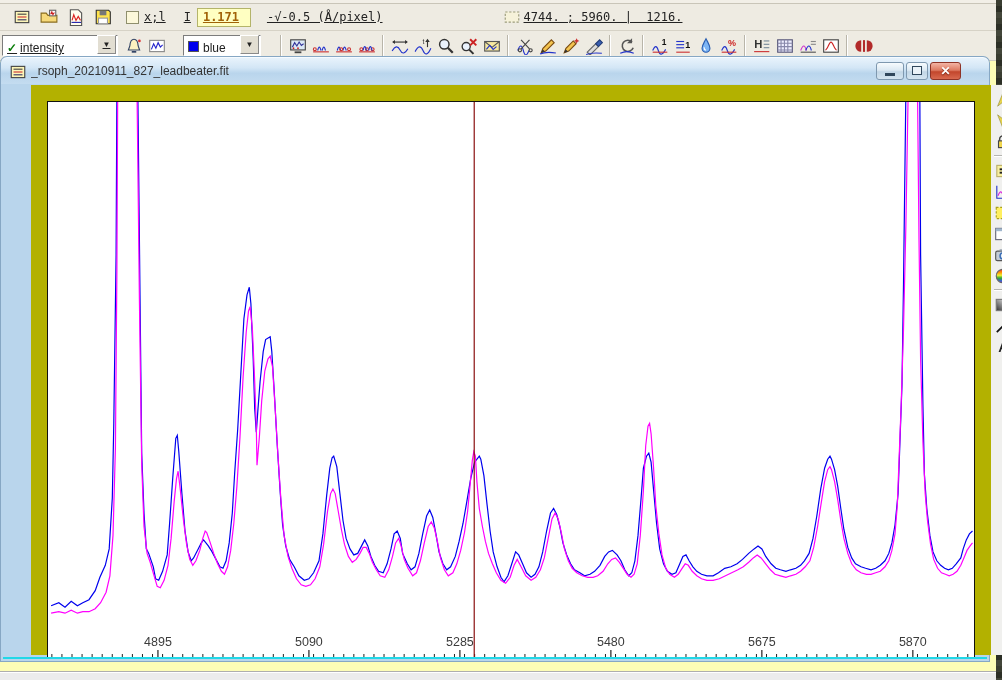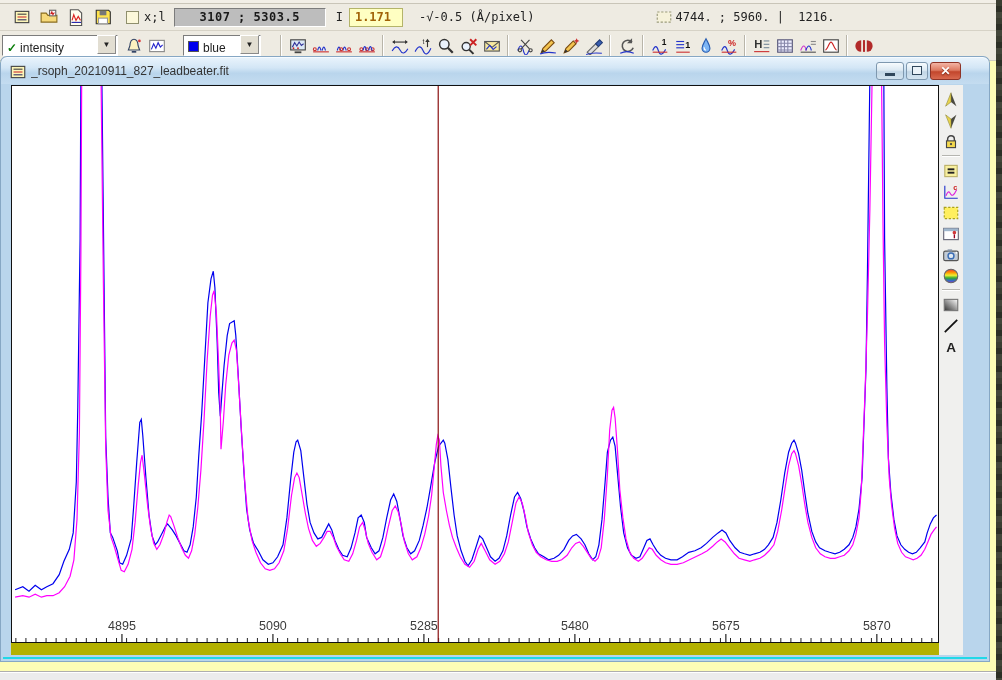--- a/index.html
+++ b/index.html
@@ -7,21 +7,21 @@
        font-family:"Liberation Sans",sans-serif;font-size:12px;color:#222;}
   .mono{font-family:"DejaVu Sans Mono",monospace;}
 
   
   .menu-strip{position:absolute;left:0;top:0;width:996px;height:3px;background:#f2efe7;border-bottom:1px solid #c9c5b8;}
   .toolbar{position:absolute;left:0;width:996px;background:#eeebe2;display:flex;align-items:center;box-sizing:border-box;}
   #toolbar1{top:4px;height:27px;border-bottom:1px solid #d6d2c6;padding-left:10px;}
   #toolbar2{top:31px;height:30px;border-bottom:1px solid #cfccc0;padding-left:2px;}
   .tb-icon{width:23px;height:23px;display:inline-flex;align-items:center;justify-content:center;flex:0 0 auto;}
   .tb-sep{width:1px;height:22px;background:#b9b5a9;border-right:1px solid #fff;margin:0 4px;flex:0 0 auto;}
-  .sp{flex:0 0 auto;}
+  .sp{flex:0 0 auto;text-decoration:underline;}
 
   .field{box-sizing:border-box;height:19px;display:inline-flex;align-items:center;padding:0 5px;
          border-top:1px solid #7c7c7c;border-left:1px solid #7c7c7c;border-bottom:1px solid #fff;border-right:1px solid #fff;}
   .field-gray{background:#bdbdbd;font-weight:bold;color:#1a1a1a;width:152px;justify-content:center;letter-spacing:.5px;}
   .field-yellow{background:#ffffc2;color:#a16207;width:54px;border:1px solid #b4b46a;font-weight:bold;}
   .cb{width:11px;height:11px;background:#fcf8da;border:1px solid #8f8f6d;display:inline-block;flex:0 0 auto;}
 
   .combo{height:21px;background:#fff;border-top:1px solid #7c7c7c;border-left:1px solid #7c7c7c;
          border-bottom:1px solid #fff;border-right:1px solid #fff;display:inline-flex;align-items:flex-end;
          box-sizing:border-box;flex:0 0 auto;}
@@ -52,21 +52,21 @@
   .winbtn.min{width:28px;}.winbtn.rest{width:22px;}
   .winbtn.close{width:31px;border-color:#8e3326;background:linear-gradient(#f3b4a4,#dd7a62 45%,#c2462c 55%,#d8694f);color:#fff;font-weight:bold;}
   .min-glyph{width:10px;height:3px;background:#30475c;margin-top:7px;}
   .rest-glyph{width:8px;height:7px;border:1px solid #30475c;background:#eaf2f8;}
   .close-glyph{font-size:12px;line-height:1;text-shadow:0 1px 1px #7c2413;}
 
   .win-frame{height:578px;box-sizing:border-box;background:#b9d5ec;border:1px solid #86a7c4;border-top:none;
              padding:1px 0 0 10px;position:relative;}
   .cyan-edge{position:absolute;left:2px;right:2px;bottom:2px;height:2px;background:#21d8e8;}
   .frame-inner{display:flex;height:570px;}
-  .plot-border{background:#b3b100;padding:0;flex:0 0 auto;}
+  .plot-border{background:#b3b100;padding:16px;flex:0 0 auto;margin-left:20px;}
   .plot-black{border:1px solid #111;background:#fff;width:926px;height:556px;position:relative;}
   .plot-black svg{display:block;}
   .sidebar{width:24px;flex:0 0 auto;background:#f0f0ee;display:flex;flex-direction:column;align-items:center;padding-top:4px;}
   .sb-icon{width:22px;height:21px;display:flex;align-items:center;justify-content:center;}
   .sb-sep{width:18px;height:1px;background:#b5b5b0;border-bottom:1px solid #fff;margin:3px 0;}
 
   svg text{font-family:"Liberation Sans",sans-serif;}
 </style>
 </head>
 <body>
@@ -101,21 +101,20 @@
         <svg viewBox="0 0 16 16" width="18" height="18" style="display:block">
           <path d="M2 2 h11 l1.5 1.5 V14 H2 z" fill="#ffe34d" stroke="#333"></path>
           <rect x="5" y="2.5" width="6" height="4" fill="#777"></rect>
           <rect x="4" y="9" width="8" height="5" fill="#fff" stroke="#999"></rect>
         </svg>
       </span>
     </span>
   <span class="sp" style="width:12px;"></span>
   <span class="cb"></span>
   <span class="mono sp" style="margin:0 8px 0 5px;">x;l</span>
-  <span class="field field-gray mono sp">3107 ; 5303.5</span>
   <span class="mono sp" style="margin:0 6px 0 10px;">I</span>
   <span class="field field-yellow mono sp">1.171</span>
   <span class="mono sp" style="margin-left:16px;">-√-0.5 (Å/pixel)</span>
   <span class="sp" style="width:118px;"></span>
   <span class="tb-icon sp">
       <svg viewBox="0 0 16 16" width="18" height="18" style="display:block">
         <rect x="2" y="3.5" width="12" height="9" fill="#f6f2da" stroke="#9a9a7a" stroke-dasharray="2 1.5"></rect>
       </svg>
     </span>
   <span class="mono sp" style="white-space:pre;">4744. ; 5960. |  1216.</span>

